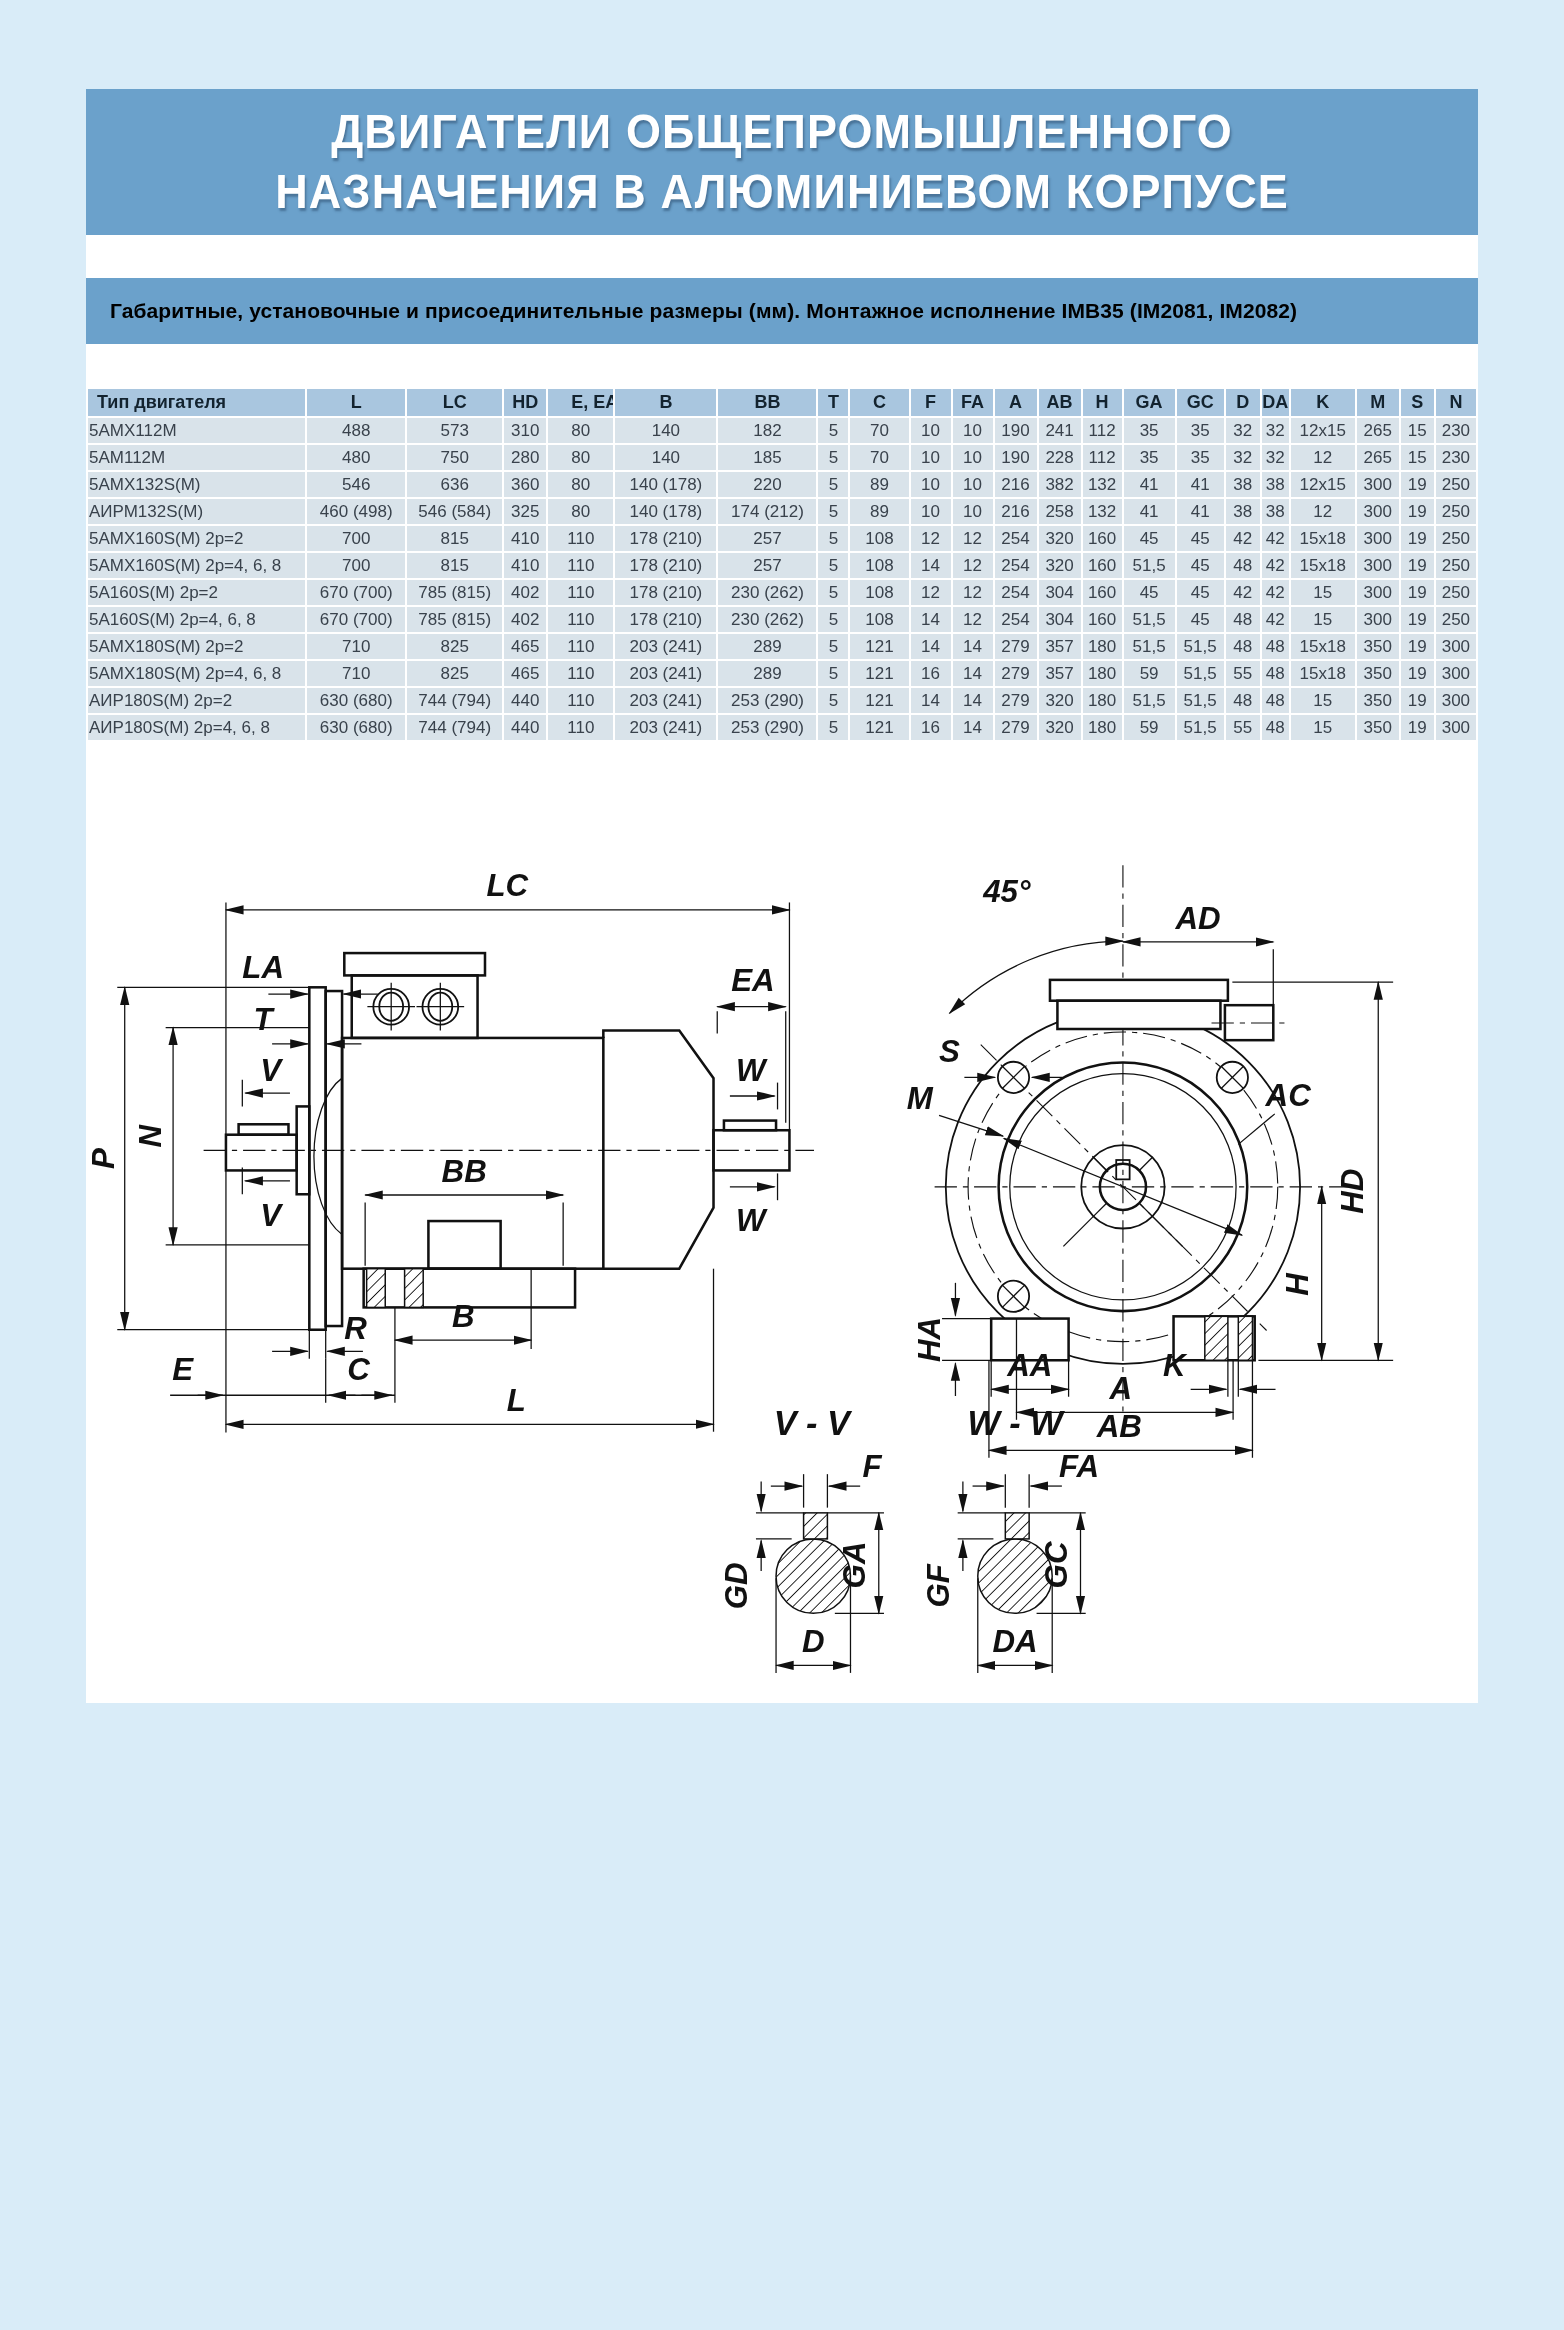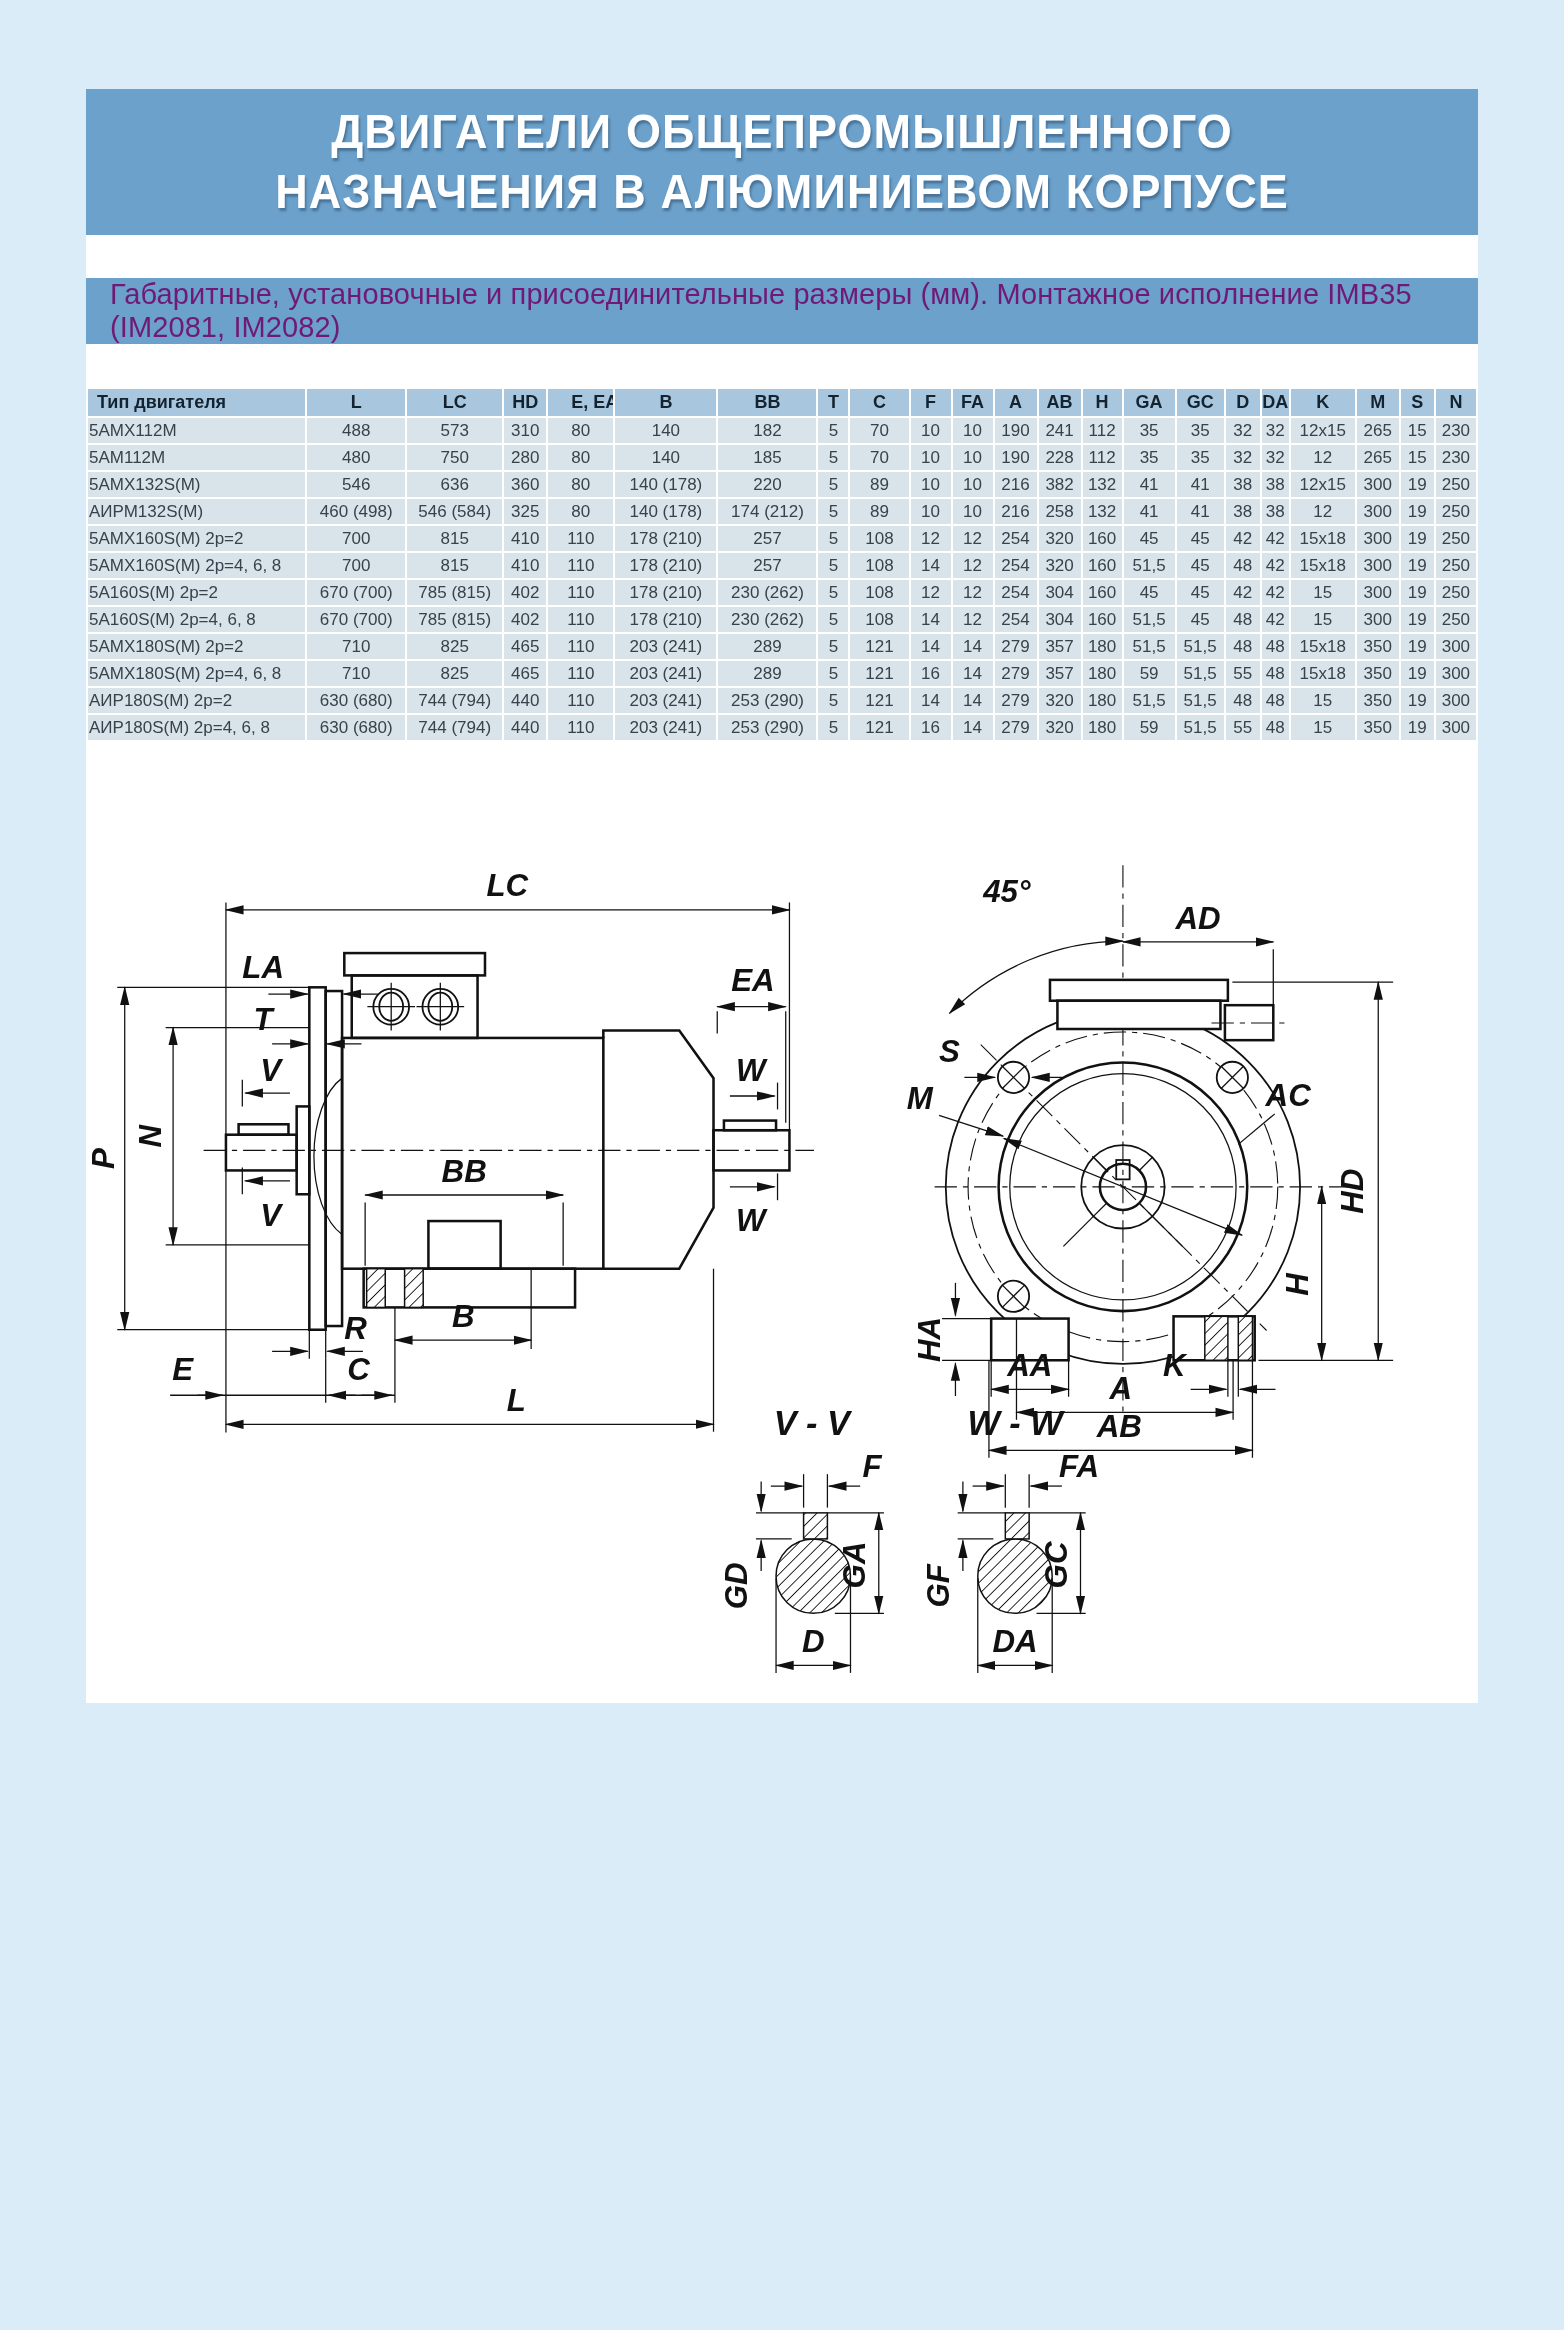--- a/index.html
+++ b/index.html
@@ -18,21 +18,21 @@
     color:#ffffff;font-weight:700;font-size:45px;line-height:60px;letter-spacing:1.1px;
     text-shadow:1.5px 2.2px 2.2px rgba(30,60,90,.45);
     transform:scaleY(1.08);
     white-space:nowrap;
   }
   .subtitle{
     position:absolute;left:86px;top:278px;width:1392px;height:66px;
     background:#6ba1cb;display:flex;align-items:center;
     box-sizing:border-box;padding-left:24px;
   }
-  .subtitle span{color:#701a75;font-weight:400;font-size:29px;letter-spacing:0.1px;}
+  .subtitle span{color:#000000;font-weight:700;font-size:21px;letter-spacing:0.1px;}
   table.dims{
     position:absolute;left:86px;top:387px;width:1392px;
     border-collapse:separate;border-spacing:2.2px;table-layout:fixed;
   }
   table.dims th{
     background:#a9c6df;color:#13232f;font-weight:700;font-size:18px;
     height:27px;text-align:center;padding:0;overflow:hidden;white-space:nowrap;
   }
   table.dims th:first-child{text-align:left;padding-left:9px;}
   table.dims td{

